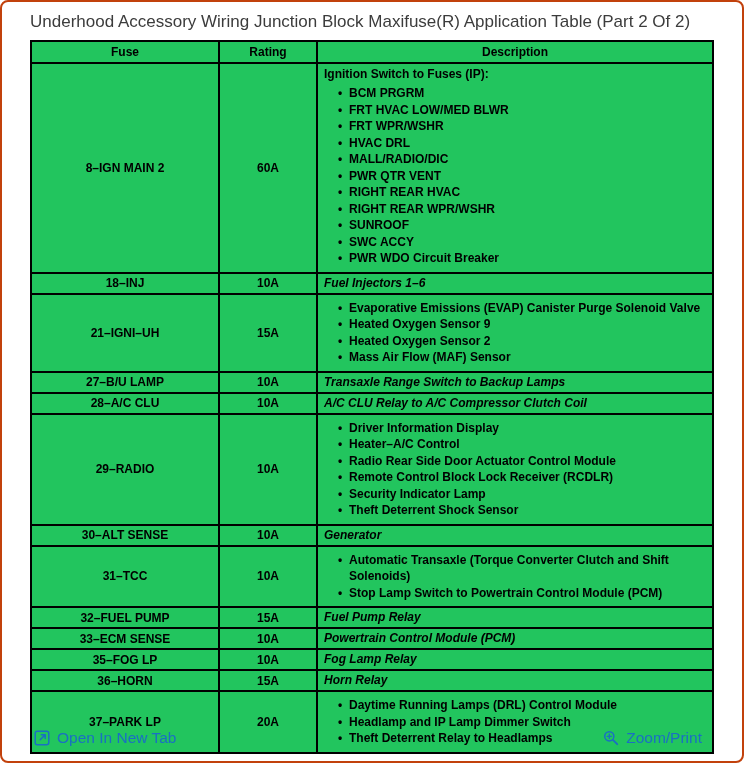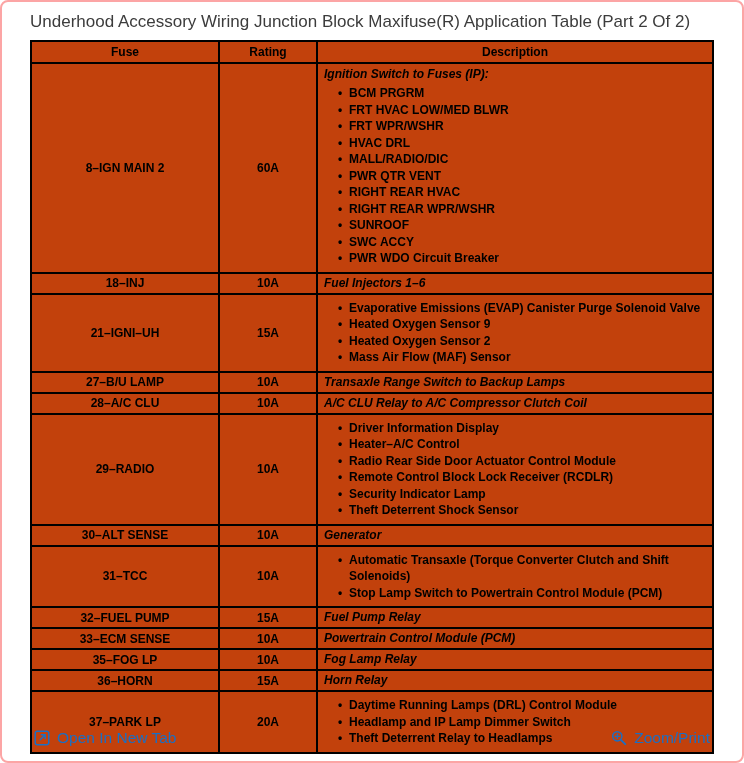--- a/index.html
+++ b/index.html
@@ -4,21 +4,21 @@
 <style>
   * { box-sizing: border-box; }
   html, body { margin: 0; padding: 0; background: #ffffff; }
   body {
     width: 744px; height: 763px;
     font-family: "Liberation Sans", sans-serif;
     position: relative;
   }
   .frame {
     width: 744px; height: 763px;
-    border: 2px solid #fca5a5;
+    border: 2px solid #c2410c;
     border-radius: 8px;
     background: #ffffff;
     position: relative;
     overflow: hidden;
   }
   .page-title {
     margin: 10px 28px 8px 28px;
     font-size: 17px;
     color: #3c3c3c;
     white-space: nowrap;
@@ -28,21 +28,21 @@
     width: 684px;
     border-collapse: separate;
     border-spacing: 0;
     border: 1px solid #000;
     table-layout: fixed;
   }
   .fuse-table th, .fuse-table td {
     border: 1px solid #000;
     font-size: 12px;
     color: #000;
-    background: #c2410c;
+    background: #22c55e;
   }
   .fuse-table th {
     font-weight: bold;
     text-align: center;
     padding: 3px 2px;
   }
   th.col-fuse   { width: 188px; }
   th.col-rating { width: 98px; }
   td.col-fuse, td.col-rating {
     text-align: center;
@@ -50,39 +50,39 @@
     font-weight: bold;
     padding: 2px 2px;
   }
   td.col-desc {
     text-align: left;
     vertical-align: middle;
     padding: 2px 6px;
     font-weight: bold;
   }
   .desc-line  { line-height: 15px; font-style: italic; }
-  .desc-intro { line-height: 16px; font-style: italic; }
+  .desc-intro { line-height: 16px; }
   ul.desc-bullets {
     margin: 3px 0;
     padding: 0 0 0 14px;
     list-style: none;
   }
   ul.desc-bullets li {
     position: relative;
     padding-left: 11px;
     line-height: 16.5px;
   }
   ul.desc-bullets li::before {
     content: "\2022";
     position: absolute;
     left: 0;
   }
   .footer {
     position: absolute;
-    left: 32px; right: 32px; bottom: 14px;
+    left: 32px; right: 40px; bottom: 14px;
     display: flex;
     justify-content: space-between;
     align-items: flex-start;
   }
   .footer-link {
     display: inline-flex;
     align-items: center;
     gap: 7px;
     color: #1a6fc4;
     font-size: 15.5px;

